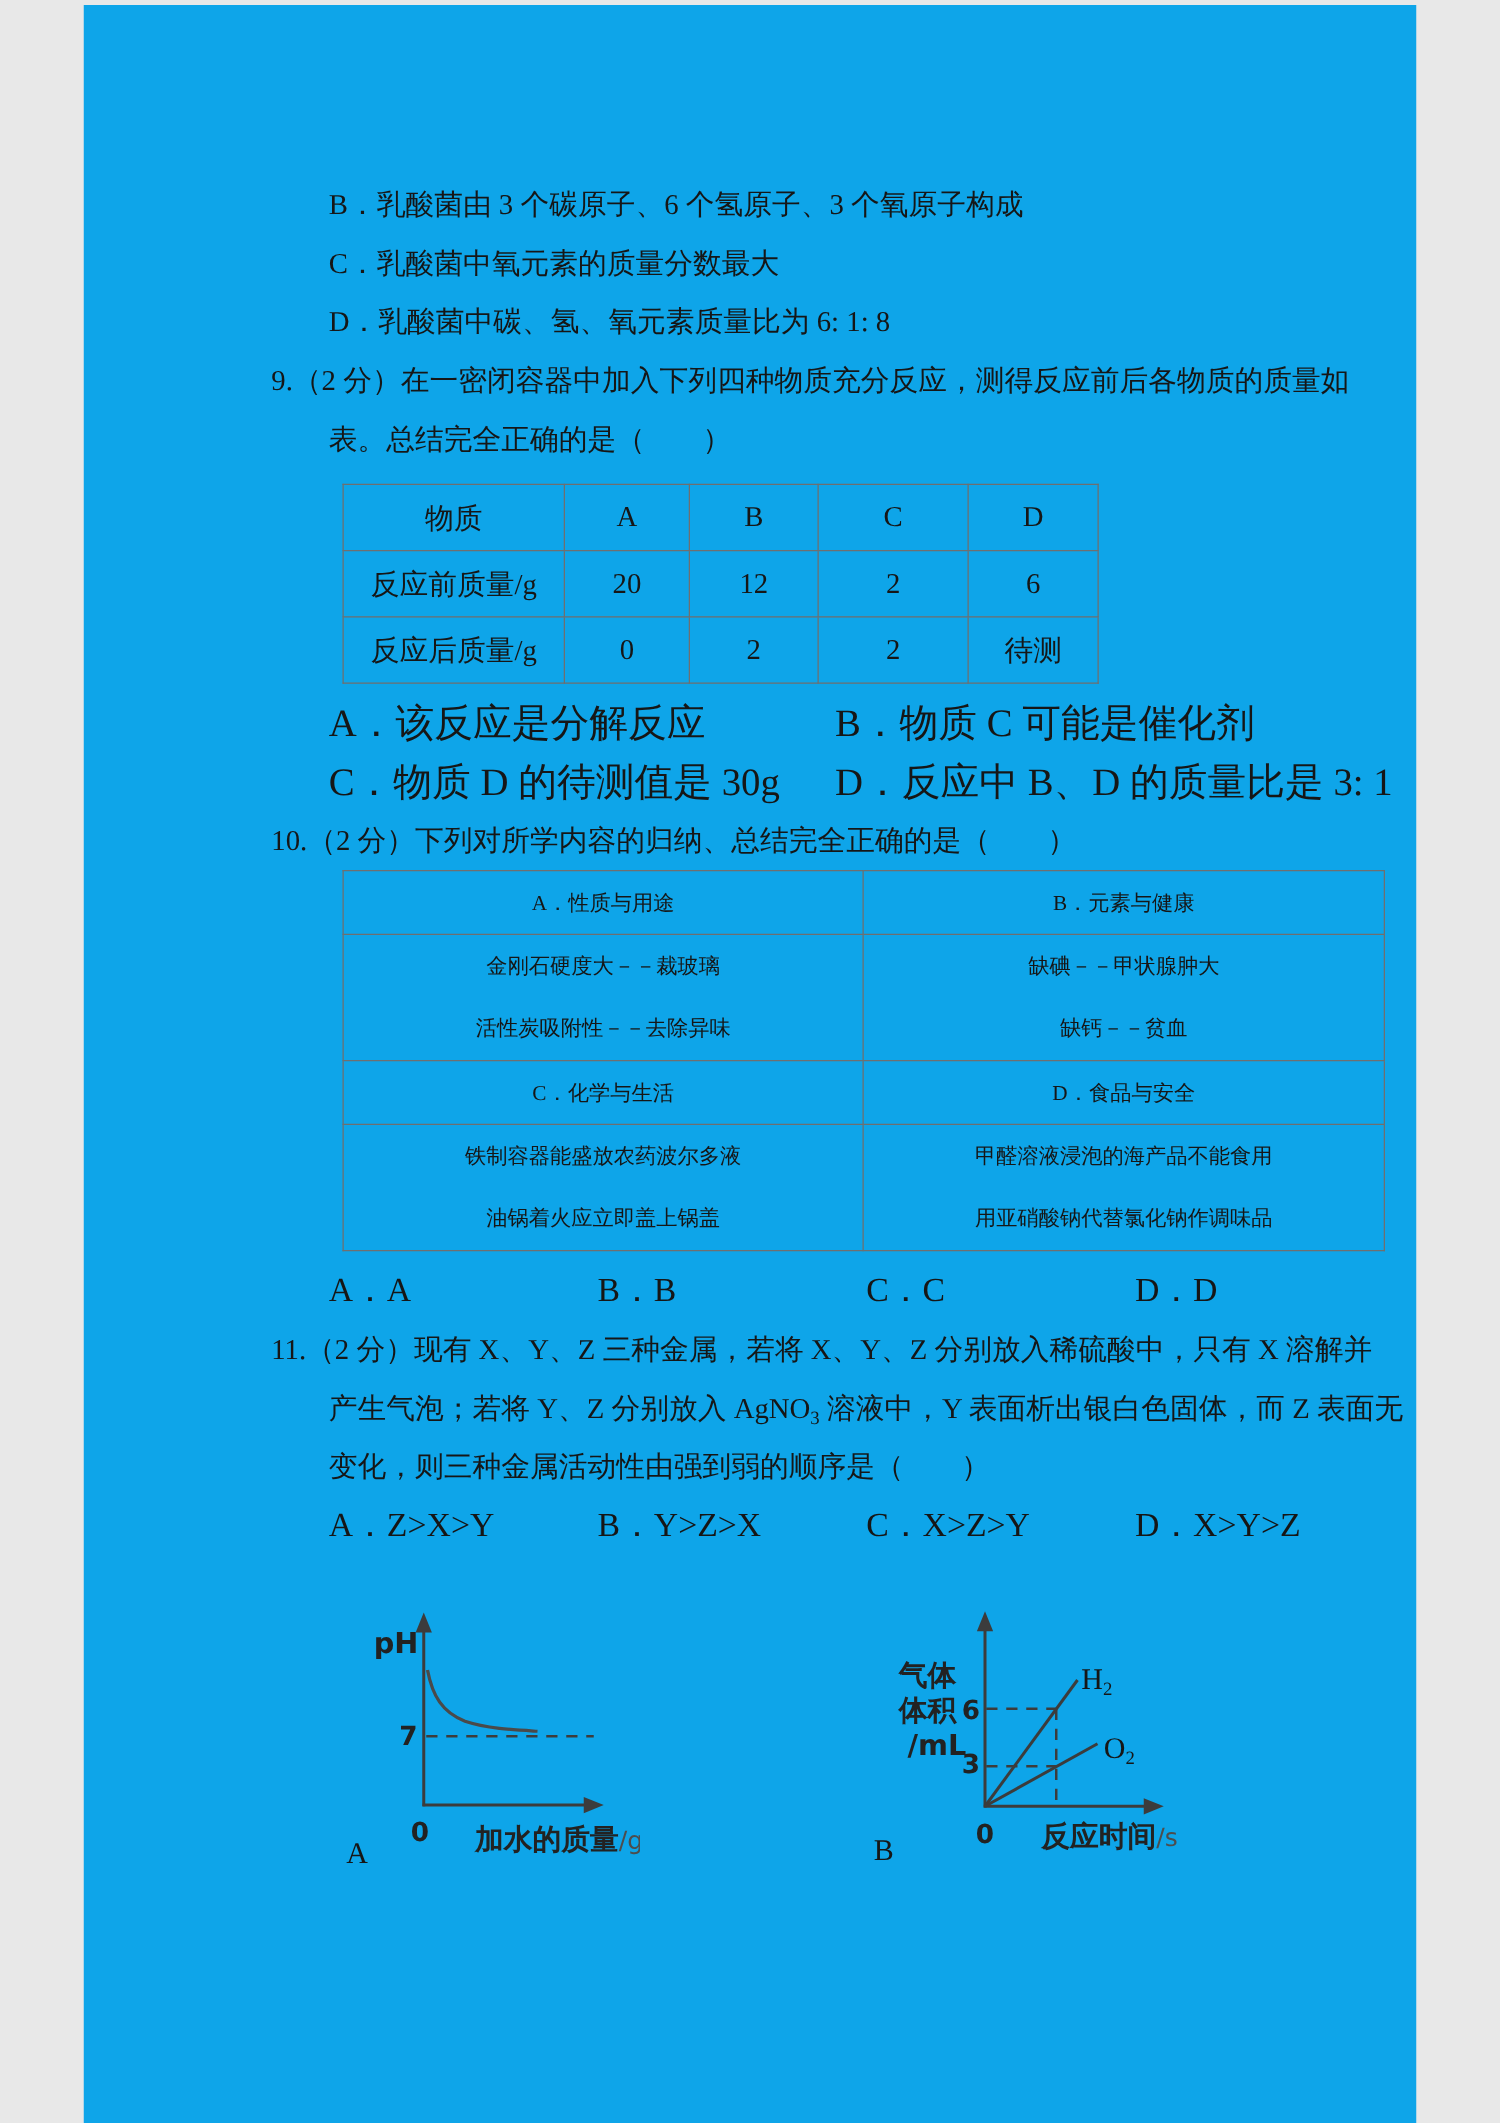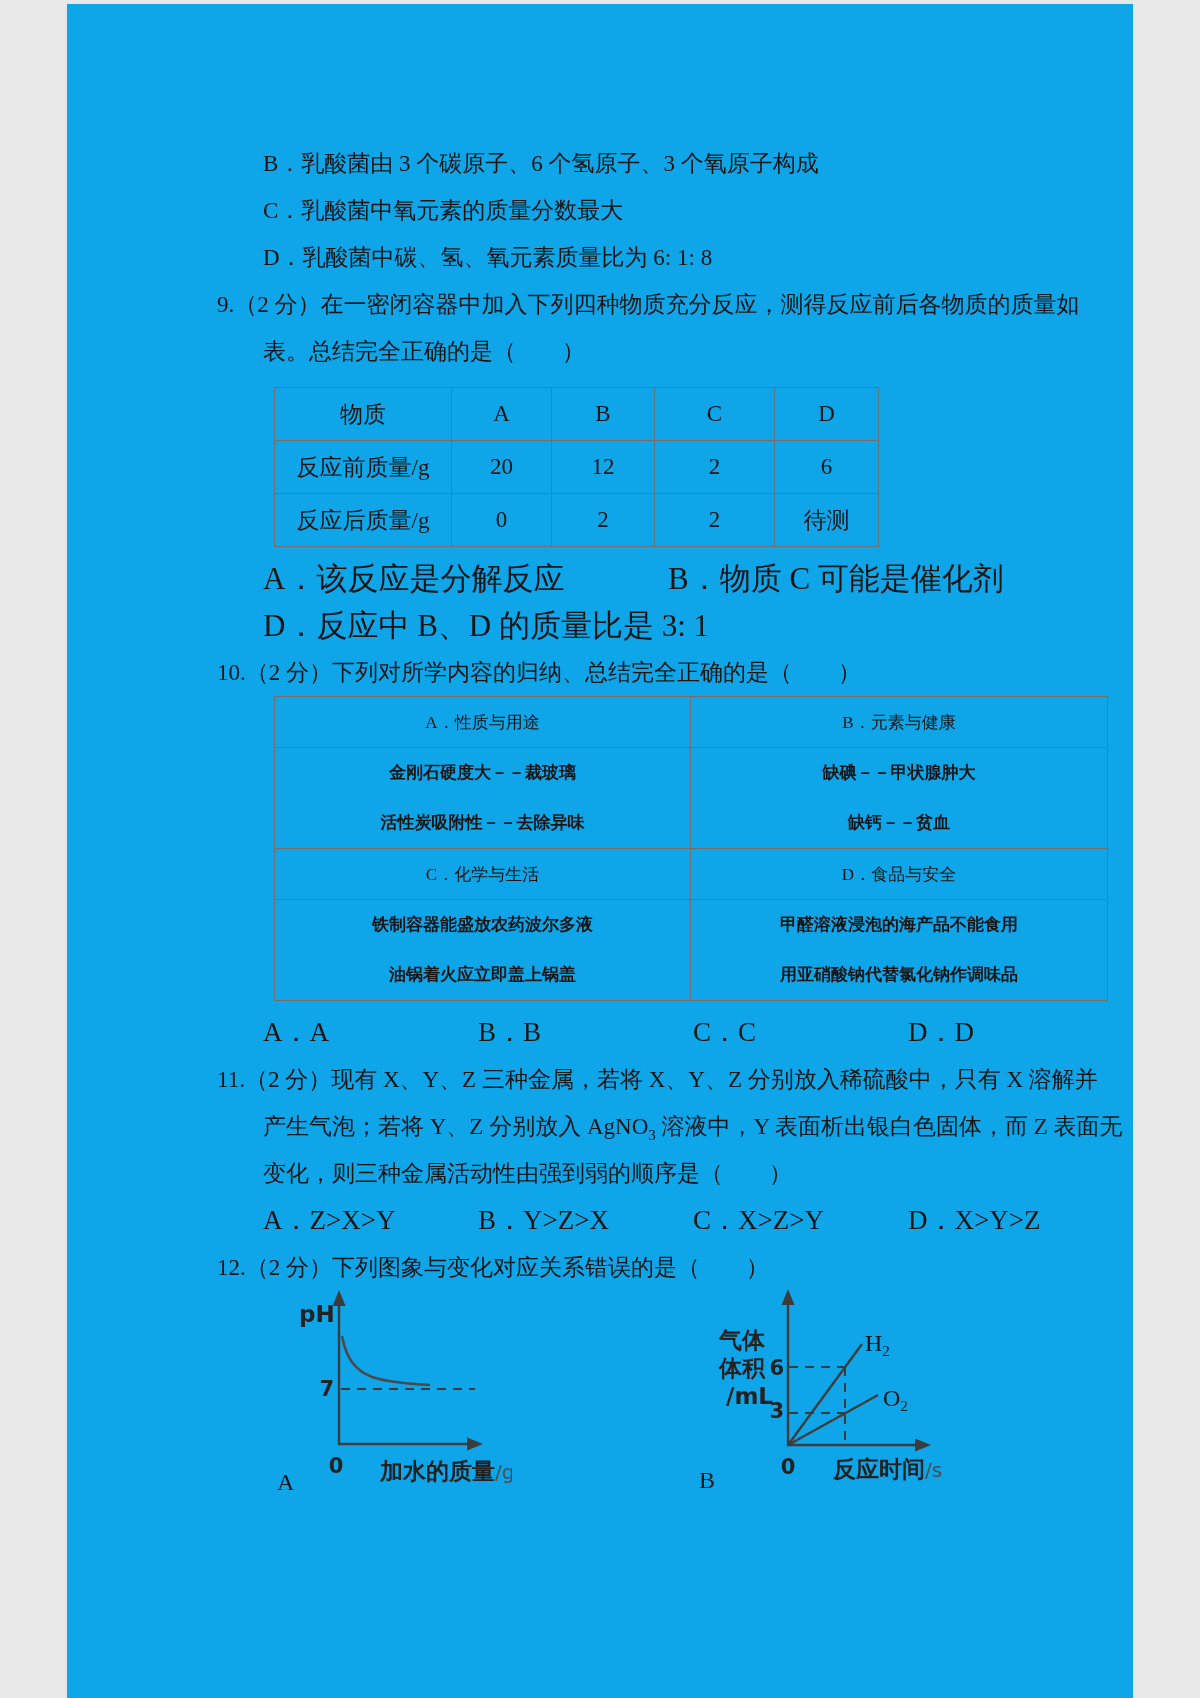--- a/index.html
+++ b/index.html
@@ -30,21 +30,21 @@
   }
 
   
   .t10 { margin:1px 0 20px 57px; table-layout:fixed; }
   .t10 td {
     border:1px solid #6f6f6f;
     text-align:center; vertical-align:middle;
     font-size:17px; padding:0;
   }
   .t10 td.hd { height:50px; }
-  .t10 td.ct { height:100px;font-weight:bold; }
+  .t10 td.ct { height:100px; }
   .t10 td.ct div { line-height:50px; height:50px; }
 
   
   .opts2 { display:flex; margin:0 0 24px 46px; font-size:31px; line-height:23px; white-space:pre; }
   .opts2 .o1 { width:405px; flex:none; }
   .opts4 { display:flex; margin:0 0 24px 46px; font-size:27px; line-height:23px; white-space:pre; }
   .opts4 .o { width:215px; flex:none; }
   .opts4 .olast { flex:none; }
 
   sub.f3 { font-size:15px; line-height:0; }
@@ -113,20 +113,21 @@
           <td>待测</td>
         </tr>
       </tbody>
     </table>
 
     <div class="opts2">
       <span class="o1">A．该反应是分解反应</span>
       <span>B．物质 C 可能是催化剂</span>
     </div>
     <div class="opts2">
+      <span class="o1">C．物质 D 的待测值是 30g</span>
       <span>D．反应中 B、D 的质量比是 3: 1</span>
     </div>
 
     <p class="ln" style="margin-bottom:12px;">10.（2 分）下列对所学内容的归纳、总结完全正确的是（　　）</p>
 
     <table class="t10">
       <colgroup>
           <col style="width:416px">
           <col style="width:417px">
         </colgroup>
@@ -173,21 +174,20 @@
     <p class="ln ind"><span>产生气泡；若将 Y、Z 分别放入 AgNO</span><sub class="f3">3</sub><span> 溶液中，Y 表面析出银白色固体，而 Z 表面无</span></p>
     <p class="ln ind">变化，则三种金属活动性由强到弱的顺序是（　　）</p>
 
     <div class="opts4">
       <span class="o">A．Z&gt;X&gt;Y</span>
       <span class="o">B．Y&gt;Z&gt;X</span>
       <span class="o">C．X&gt;Z&gt;Y</span>
       <span class="olast">D．X&gt;Y&gt;Z</span>
     </div>
 
-    <p class="ln">12.（2 分）下列图象与变化对应关系错误的是（　　）</p>
   </div>
 
   <svg class="graph" style="left:195px; top:1285px;" width="250" height="212">
     <line class="ax" x1="77" y1="8" x2="77" y2="156"></line>
     <polygon class="ah" points="77,1 70.5,17 83.5,17"></polygon>
     <line class="ax" x1="76" y1="155" x2="214" y2="155"></line>
     <polygon class="ah" points="221,155 205,148.5 205,161.5"></polygon>
     <line class="dash" x1="79" y1="100" x2="213" y2="100"></line>
     <path class="curve" d="M 80 47 C 84 68 92 81 110 88 C 128 94 151 95 168 96"></path>
     <text class="glabel" x="37" y="33">pH</text>

